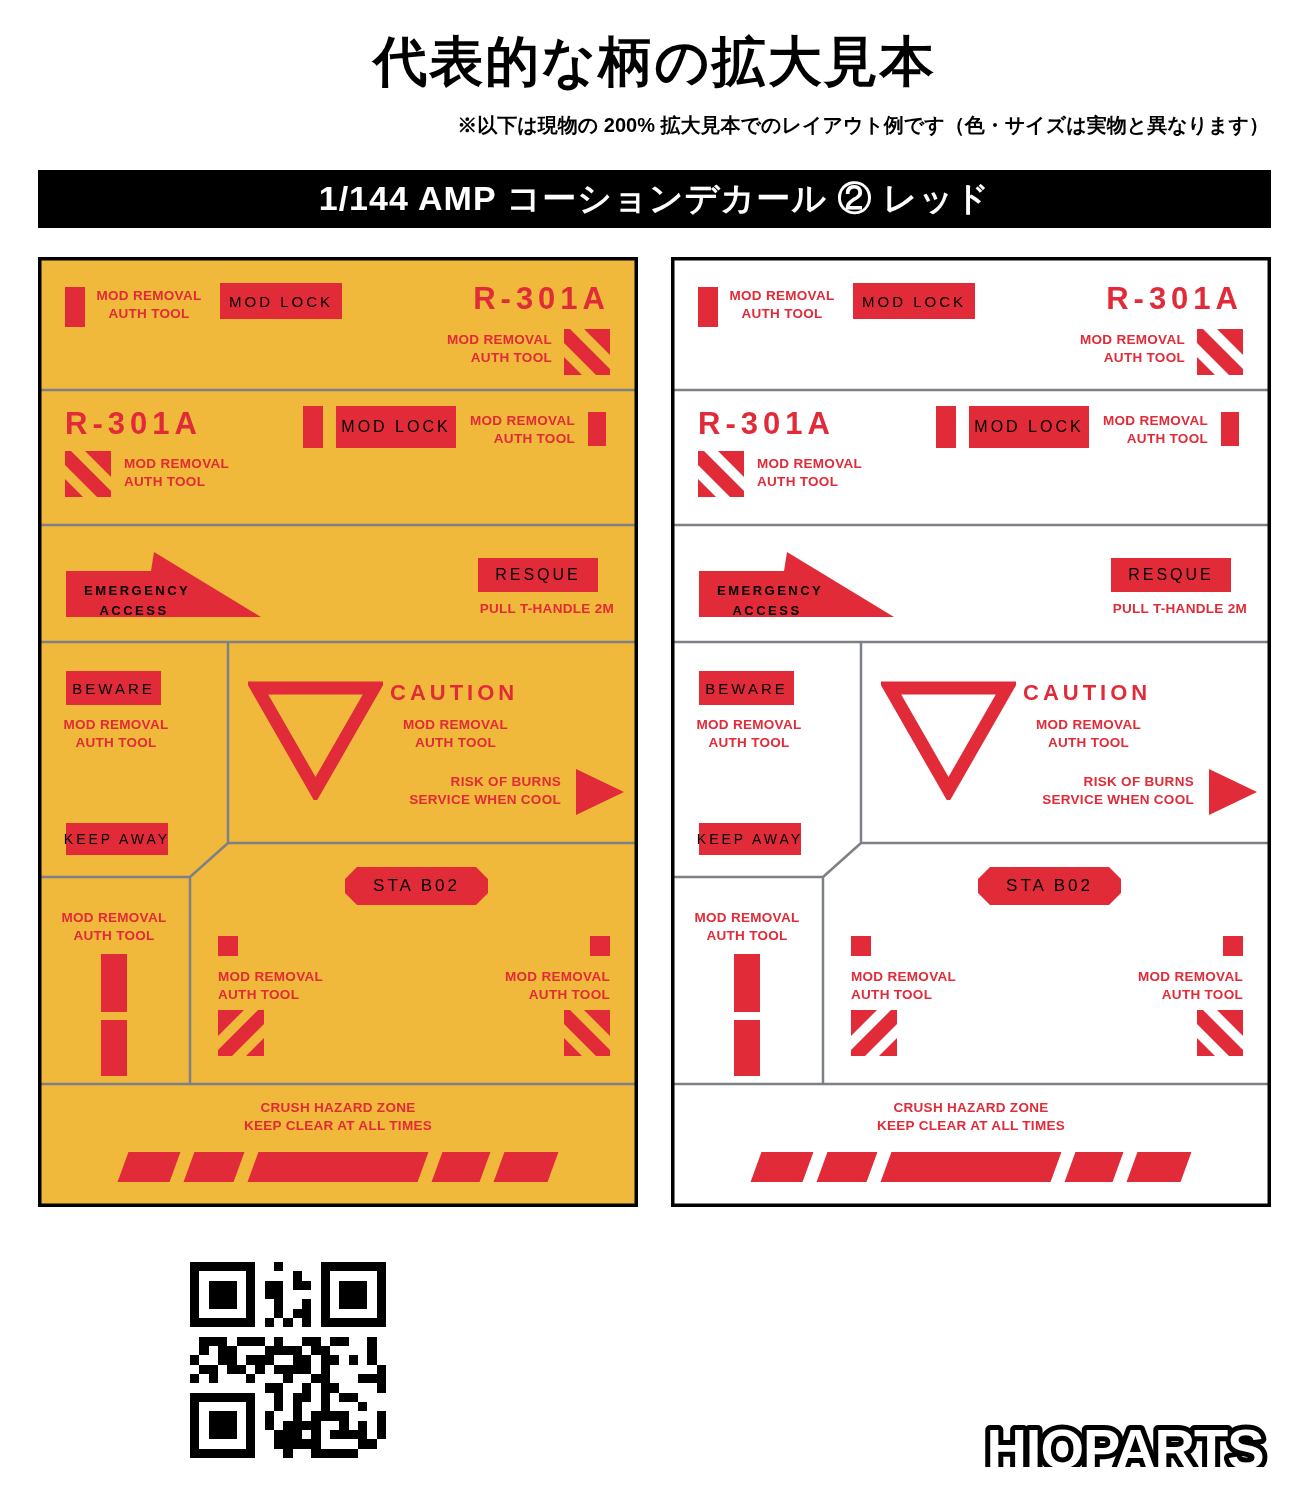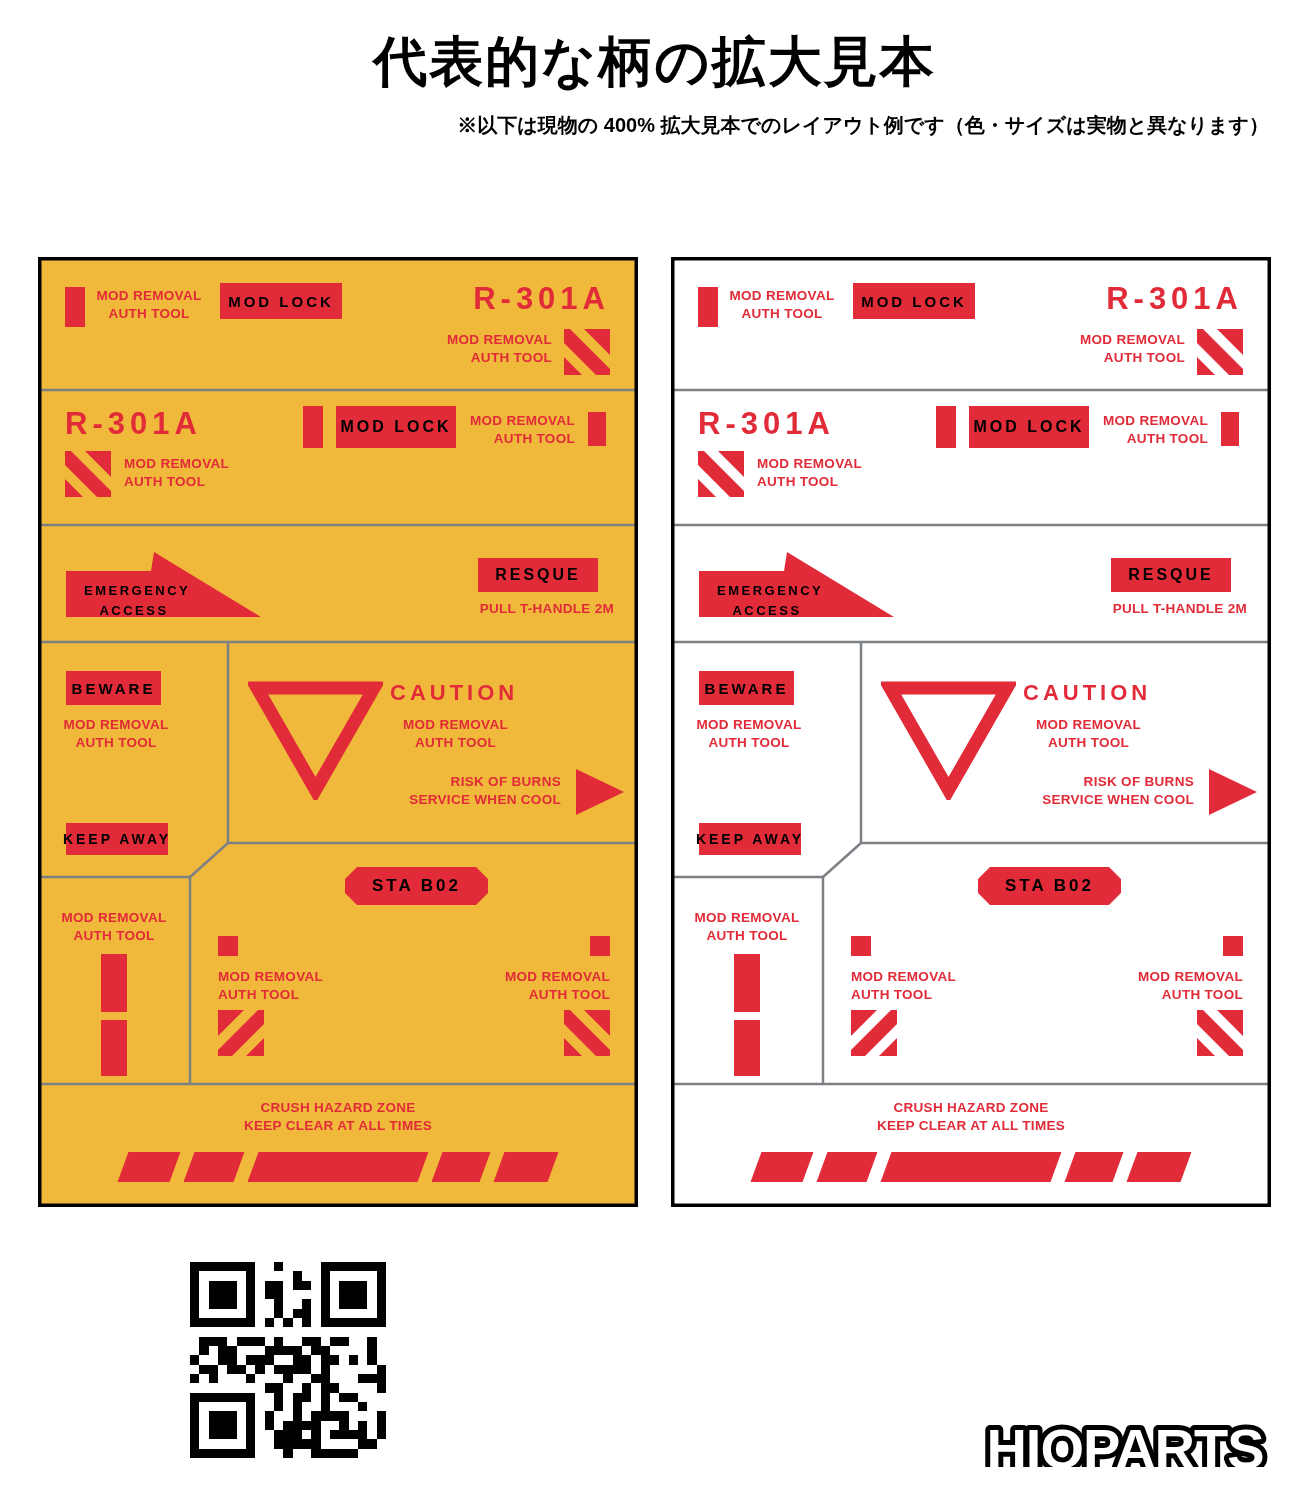--- a/index.html
+++ b/index.html
@@ -16,21 +16,21 @@
 
   .sheets{position:absolute; top:257px; left:38px; display:flex; gap:33px;}
   .sheet{position:relative; width:600px; height:950px;}
   .sheet-lines{position:absolute; left:0; top:0; width:600px; height:950px;}
 
   .lbl{position:absolute; color:var(--red); font-weight:bold; font-size:13.5px;
     line-height:1.3; letter-spacing:.3px; white-space:pre-line;}
   .lbl.c{text-align:center;} .lbl.r{text-align:right;}
   .big{position:absolute; color:var(--red); font-weight:bold; font-size:31px;
     letter-spacing:5px; white-space:nowrap;}
-  .badge{position:absolute; background:var(--red); color:#000; font-weight:bold;
+  .badge{position:absolute; background:var(--red); color:#000; font-weight:normal;
     display:flex; align-items:center; justify-content:center; letter-spacing:3px; white-space:nowrap;}
   .sq{position:absolute; background:var(--red);}
   .icon{position:absolute;}
   .emg{position:absolute; color:#000; font-weight:bold; font-size:13px; letter-spacing:2.5px;
     line-height:1.5; text-align:center; white-space:pre-line;}
   .caution-title{position:absolute; color:var(--red); font-weight:bold; font-size:22px; letter-spacing:4px;}
   .sta{clip-path:polygon(12px 0,calc(100% - 12px) 0,100% 12px,100% calc(100% - 12px),
        calc(100% - 12px) 100%,12px 100%,0 calc(100% - 12px),0 12px);}
   .hazard{position:absolute; left:85px; top:895px; display:flex; gap:14px;}
   .hz{height:30px; background:var(--red); transform:skewX(-20deg);}
@@ -38,21 +38,22 @@
   .qr{position:absolute; left:190px; top:1262px; width:196px; height:196px;}
   .series-title{position:absolute; left:437px; top:1278px; font-size:52px; font-weight:bold; color:#000;}
   .series-note{position:absolute; left:437px; top:1352px; font-size:23px; font-weight:bold; color:#000;}
   .logo{position:absolute; left:948px; top:1408px; width:354px; height:80px;}
 </style>
 </head>
 <body>
 
 <div class="page">
   <h1 class="page-title">代表的な柄の拡大見本</h1>
-  <div class="page-subtitle">※以下は現物の 400% 拡大見本でのレイアウト例です（色・サイズは実物と異なります）</div>
+  <div class="page-subtitle">※以下は現物の 200% 拡大見本でのレイアウト例です（色・サイズは実物と異なります）</div>
+  <div class="banner">1/144 AMP コーションデカール ② レッド</div>
 
   <div class="sheets">
       <section class="sheet" style="background: rgb(240, 185, 60);">
     <svg class="sheet-lines" viewBox="0 0 600 950" preserveAspectRatio="none">
       <g stroke="#7D8185" stroke-width="2.5">
         <line x1="0" y1="133" x2="600" y2="133"></line>
         <line x1="0" y1="268" x2="600" y2="268"></line>
         <line x1="0" y1="385" x2="600" y2="385"></line>
         <line x1="190" y1="385" x2="190" y2="586"></line>
         <line x1="190" y1="586" x2="600" y2="586"></line>

